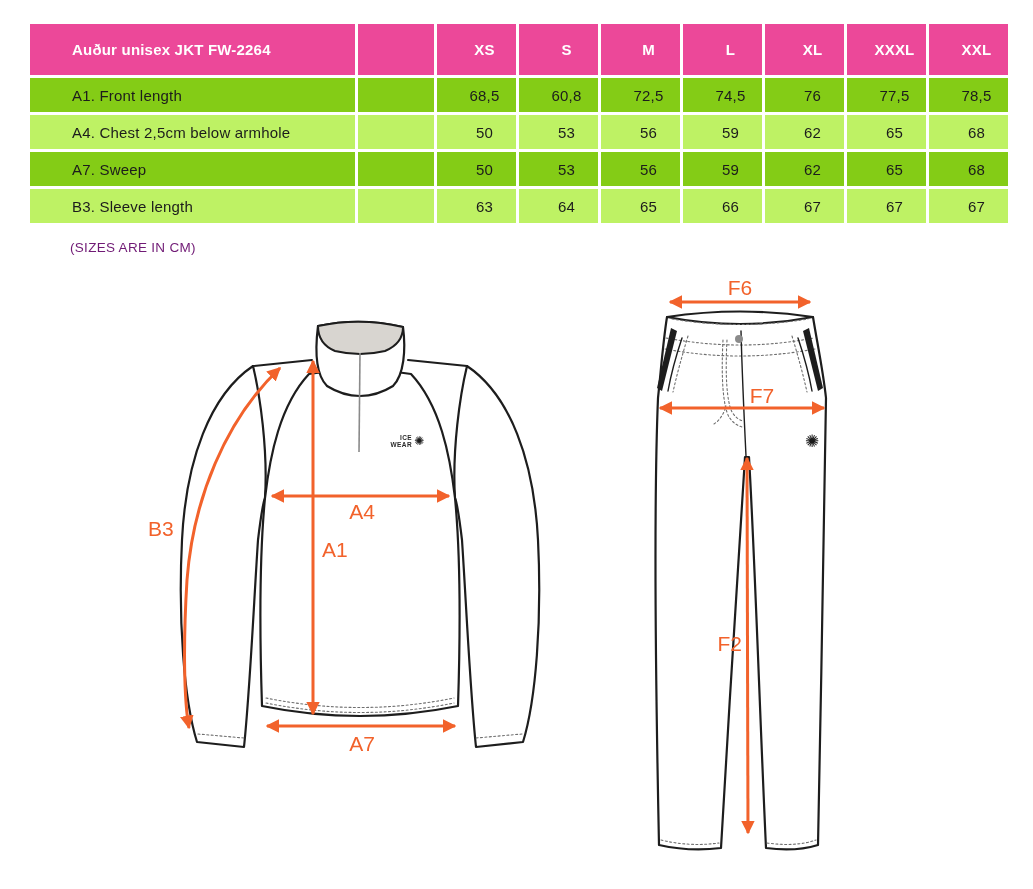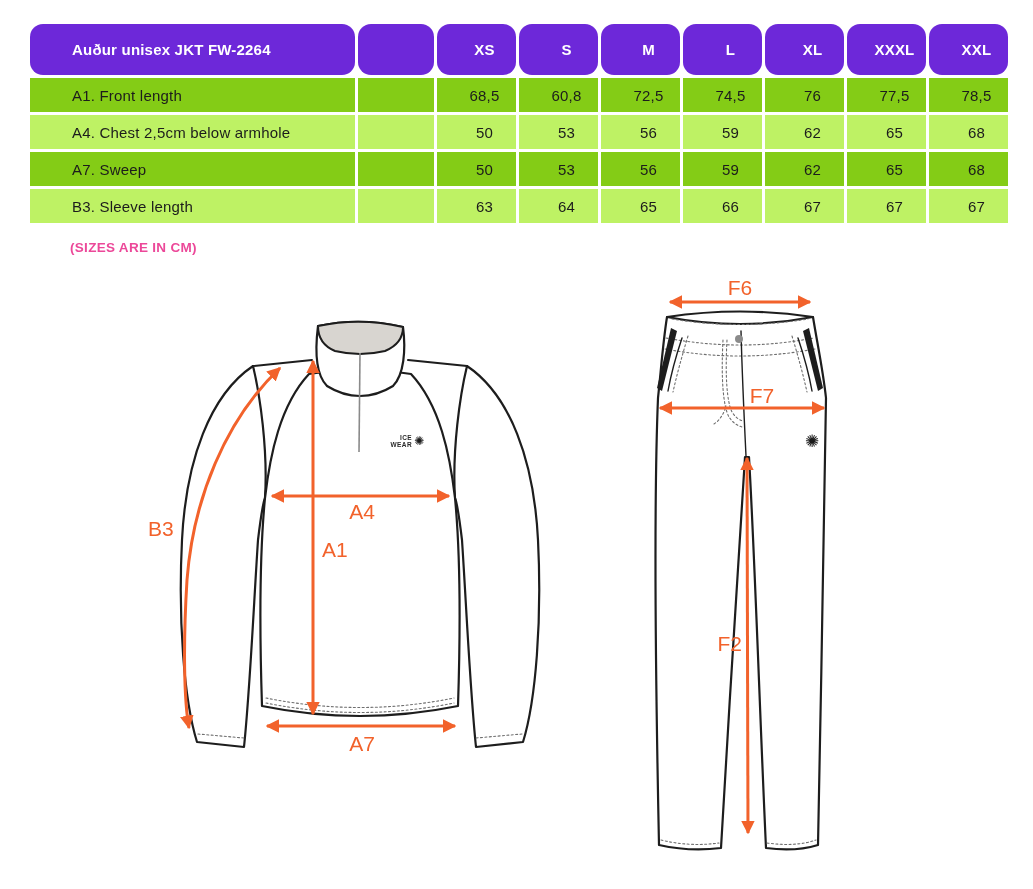--- a/index.html
+++ b/index.html
@@ -11,26 +11,26 @@
     position:absolute;left:30px;top:24px;width:978px;
     display:grid;
     grid-template-columns:325px 76px repeat(7,1fr);
     grid-template-rows:51px 34px 34px 34px 34px;
     gap:3px;
     background:#ffffff;
   }
   .cell{display:flex;align-items:center;justify-content:center;
     font-size:15px;color:#1c1c1c;letter-spacing:.2px;padding-left:16px;}
   .cell.lbl{justify-content:flex-start;padding-left:42px;}
-  .cell.hd{background:#6d28d9;color:#ffffff;font-weight:bold;font-size:15px;border-radius:13px;}
+  .cell.hd{background:#ec4899;color:#ffffff;font-weight:bold;font-size:15px;}
   .cell.dark{background:#84cc16;}
   .cell.light{background:#bef264;}
   .note{
     position:absolute;left:70px;top:240px;
-    color:#ec4899;font-size:13.5px;font-weight:700;letter-spacing:.3px;
+    color:#701a75;font-size:13.5px;font-weight:400;letter-spacing:.3px;
   }
   svg text.ann{font-family:"Liberation Sans", sans-serif;font-size:21px;fill:#F2622B;}
   svg text.logo{font-family:"Liberation Sans", sans-serif;font-size:6.5px;font-weight:bold;fill:#2a2a2a;letter-spacing:.4px;}
   svg text.burst{font-family:"DejaVu Sans", sans-serif;fill:#1a1a1a;}
   .garment{fill:#ffffff;stroke:#1d1d1d;stroke-width:2.2;stroke-linejoin:round;stroke-linecap:round;}
   .seam{fill:none;stroke:#1d1d1d;stroke-width:2;stroke-linecap:round;}
   .thin{fill:none;stroke:#1d1d1d;stroke-width:1.4;stroke-linecap:round;}
   .stitch{fill:none;stroke:#6f6f6f;stroke-width:1.1;stroke-dasharray:2 2.4;stroke-linecap:round;}
   .arrow{fill:none;stroke:#F2622B;stroke-width:3;}
 </style>

